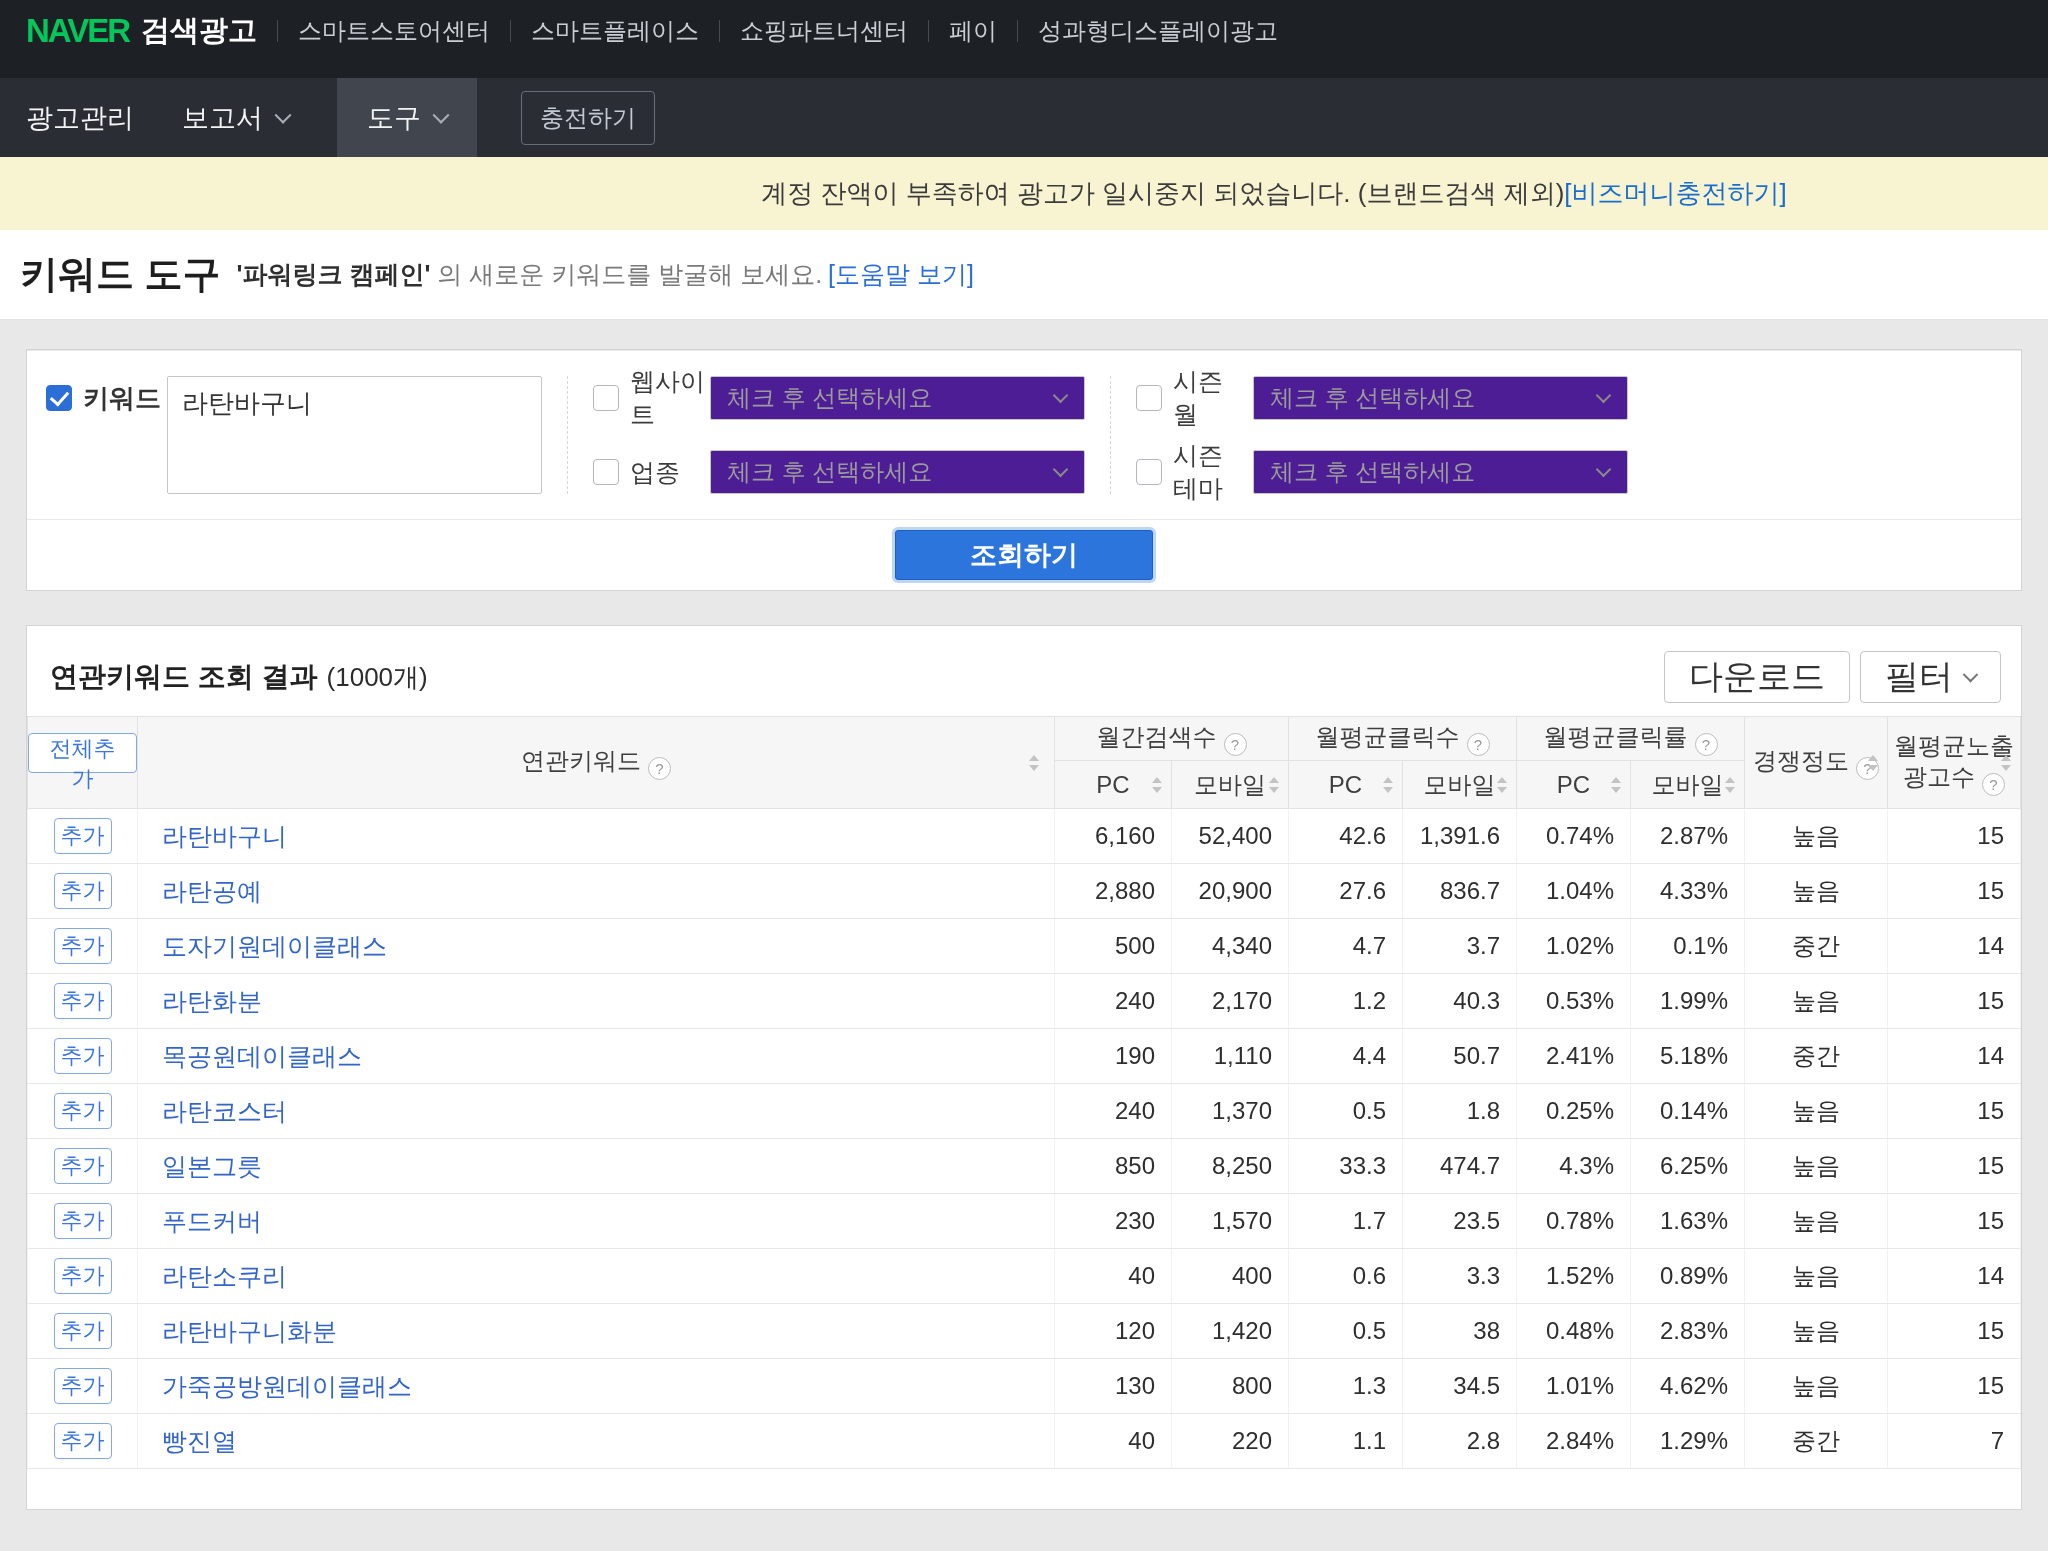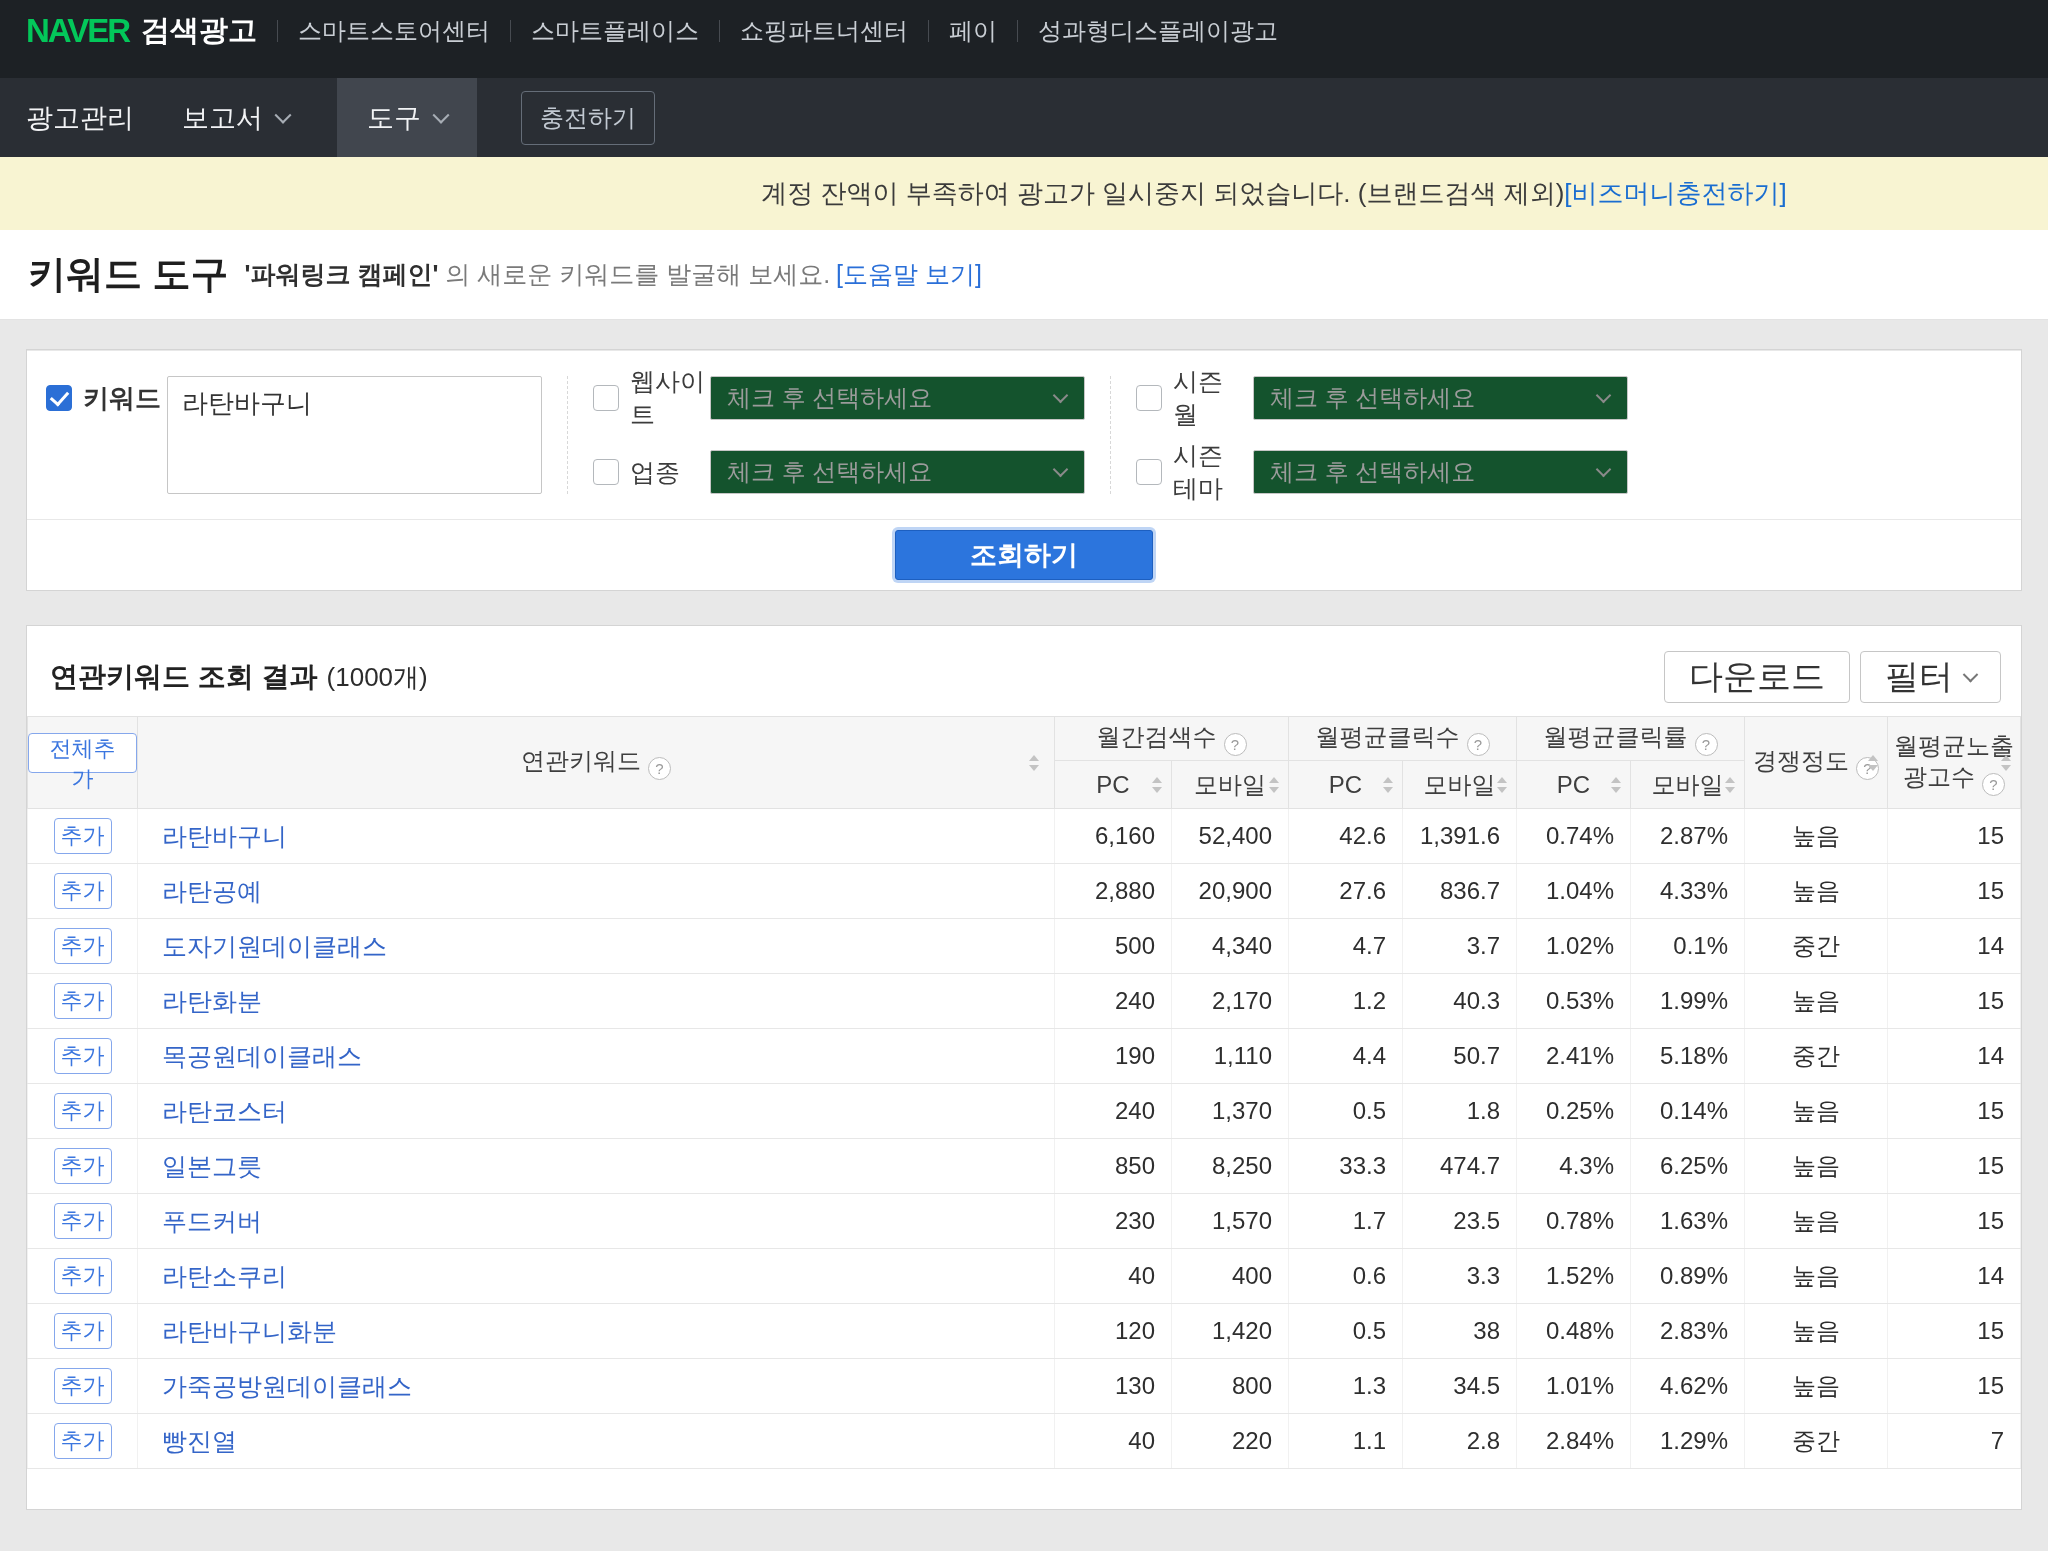--- a/index.html
+++ b/index.html
@@ -26,21 +26,21 @@
                 border-radius:4px; color:#c2c9d2; font-size:24px; padding:10px 18px; }
 
   
   .notice { height:73px; background:#f8f4d2; display:flex; align-items:center; justify-content:center;
             font-size:26px; color:#3b3b3b; }
   .notice-inner { transform:translateX(250px); white-space:nowrap; }
   .notice-link { color:#1a6dd0; }
 
   
   .page-header { height:90px; background:#fff; border-bottom:1px solid #e3e3e3; display:flex;
-                 align-items:center; padding:0 28px; }
+                 align-items:center; padding:0 20px; }
   .page-title { font-size:38px; font-weight:bold; color:#1e1e1e; }
   .page-sub { margin-left:16px; font-size:25px; color:#7a7a7a; }
   .page-sub b { color:#2f2f2f; }
   .help-link { color:#2a6fd8; margin-left:6px; font-size:25px; }
 
   .main { padding:29px 26px 0; }
   .card { background:#fff; border:1px solid #d4d4d4; }
   .card-head { height:75px; display:flex; align-items:center; padding:0 20px 0 23px; }
   .card-title { font-size:28px; font-weight:bold; color:#222; }
   .card-desc { margin-left:15px; font-size:25px; color:#8d8d8d; }
@@ -67,21 +67,21 @@
                        border-bottom:3px solid #fff; transform:rotate(42deg); margin-top:2px; }
   .fgroup-keyword { display:flex; align-items:flex-start; }
   .fgroup-keyword .flabel { width:121px; }
   .kw-textarea { width:375px; height:118px; border:1px solid #c6c6c6; border-radius:2px;
                  font-family:inherit; font-size:26px; color:#333; padding:9px 14px; resize:none; outline:none; }
   .vsep { border-left:1px dashed #d8d8d8; align-self:stretch; margin:0 25px; }
   .fcol .frow { display:flex; align-items:center; }
   .fcol .frow + .frow { margin-top:30px; }
   .fcol .flabel { width:117px; }
   .sel { position:relative; width:375px; height:44px; border:1px solid #c6c6c6; border-radius:2px;
-         background:#14532d; display:flex; align-items:center; padding:0 40px 0 16px; cursor:pointer; }
+         background:#4c1d95; display:flex; align-items:center; padding:0 40px 0 16px; cursor:pointer; }
   .sel-text { font-size:24px; color:#9b9b9b; }
   .sel-chev { position:absolute; right:18px; top:13px; width:11px; height:11px;
               border-right:2px solid #8a8a8a; border-bottom:2px solid #8a8a8a; transform:rotate(45deg); }
   .card-foot { border-top:1px solid #e8e8e8; height:71px; display:flex; align-items:center; justify-content:center; }
   .btn-search { width:258px; height:50px; background:#2c75dd; border:1px solid #1d5fc0; border-radius:3px;
                 color:#fff; font-size:27px; font-weight:bold; box-shadow:0 0 0 3px rgba(44,117,221,0.30); }
 
   
   .results-card { margin-top:34px; }
   .results-head { height:78px;margin-top:12px; }

